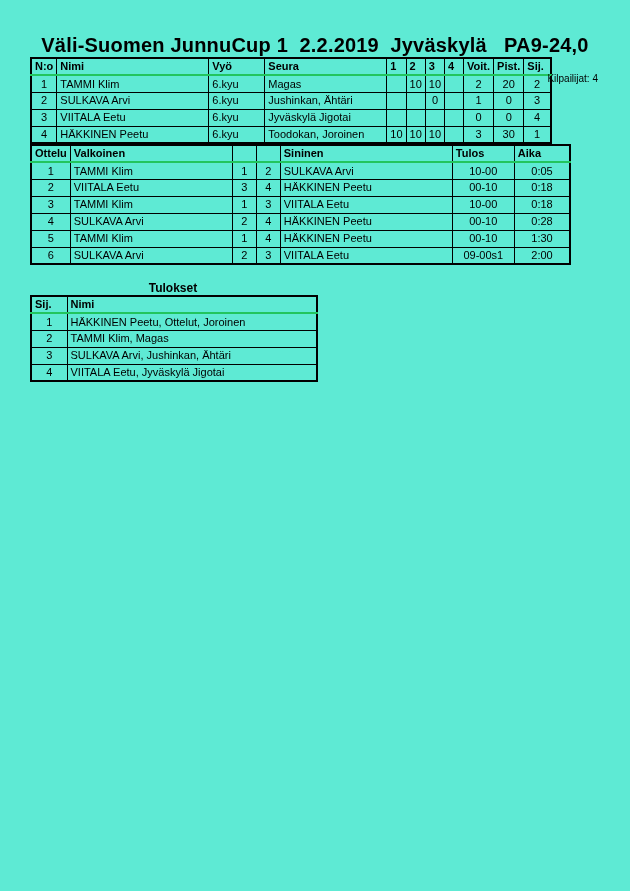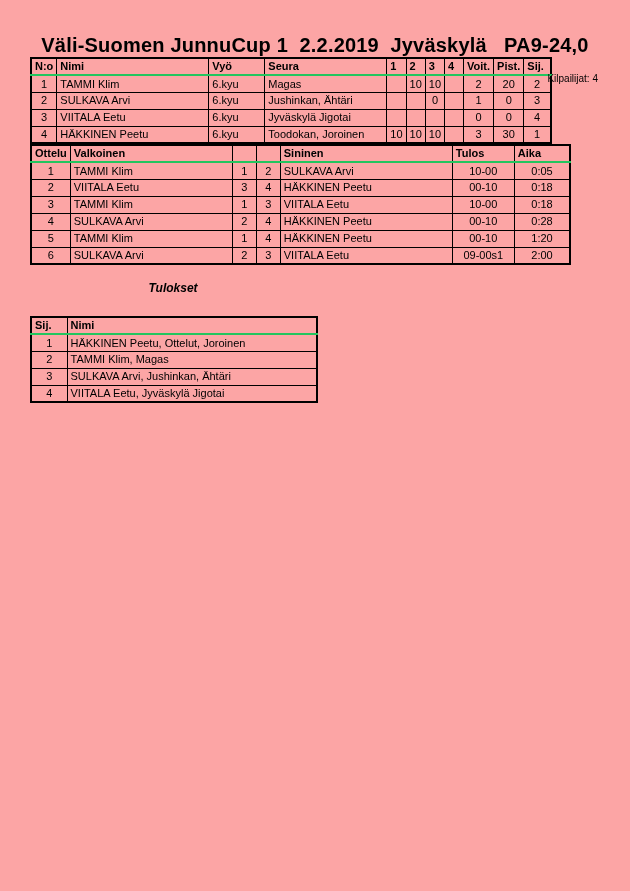--- a/index.html
+++ b/index.html
@@ -3,39 +3,39 @@
 <meta charset="utf-8">
 <style>
   * { box-sizing: border-box; }
   html, body { margin: 0; padding: 0; }
   body {
     width: 630px; height: 891px;
     background: #ffffff;
     color: #000000;
     font-family: "Liberation Sans", "DejaVu Sans", sans-serif;
   }
-  .page { position: relative; width: 630px; height: 891px; overflow: hidden; background: #fca5a5; }
+  .page { position: relative; width: 630px; height: 891px; overflow: hidden; background: #5eead4; }
 
   .doc-title {
     padding-top: 34px;
     text-align: center;
     font-size: 20px;
     font-weight: bold;
     white-space: pre;
     letter-spacing: 0.2px;
   }
 
   .section-heading {
     font-weight: bold;
     font-size: 12px;
     text-align: center;
   }
   .heading-competitors { width: 511px; margin: 6px 0 4px 30px; }
   .heading-matches     { width: 532px; margin: 18px 0 5px 30px; }
-  .heading-results     { width: 286px; margin: 16px 0 21px 30px; font-style: italic; }
+  .heading-results     { width: 286px; margin: 16px 0 0 30px; }
 
   .count-label {
     position: absolute;
     top: 73px;
     right: 32px;
     font-size: 10px;
     font-weight: normal;
   }
 
   table.tbl {
@@ -215,21 +215,21 @@
         <td class="c">00-10</td>
         <td class="c">0:28</td>
       </tr>
       <tr>
         <td class="c">5</td>
         <td class="l">TAMMI Klim</td>
         <td class="c">1</td>
         <td class="c">4</td>
         <td class="l">HÄKKINEN Peetu</td>
         <td class="c">00-10</td>
-        <td class="c">1:20</td>
+        <td class="c">1:30</td>
       </tr>
       <tr>
         <td class="c">6</td>
         <td class="l">SULKAVA Arvi</td>
         <td class="c">2</td>
         <td class="c">3</td>
         <td class="l">VIITALA Eetu</td>
         <td class="c">09-00s1</td>
         <td class="c">2:00</td>
       </tr>

